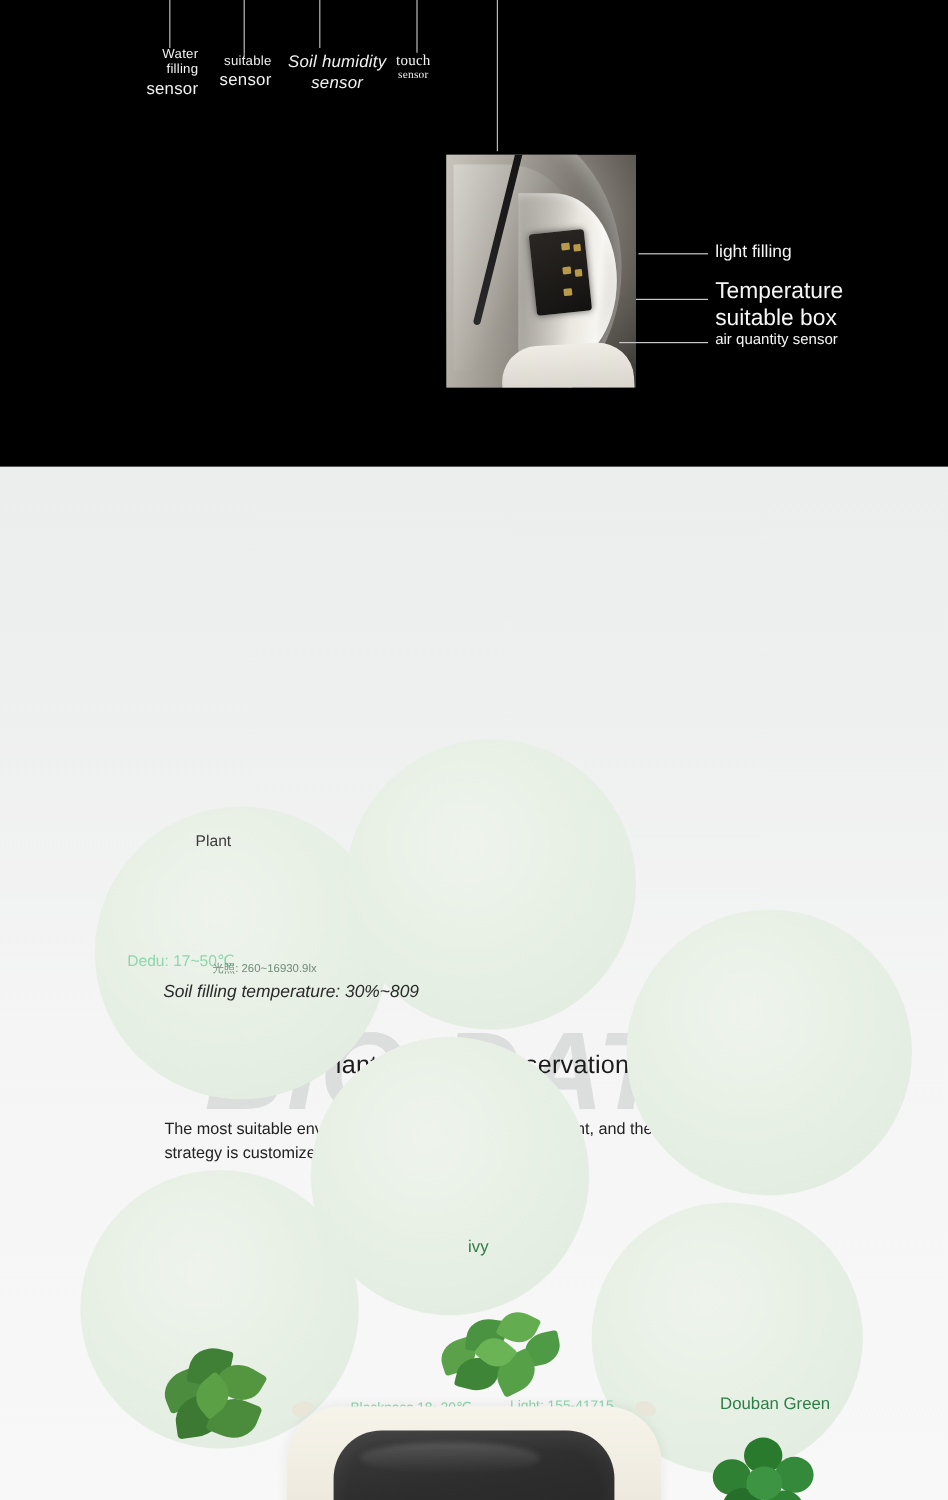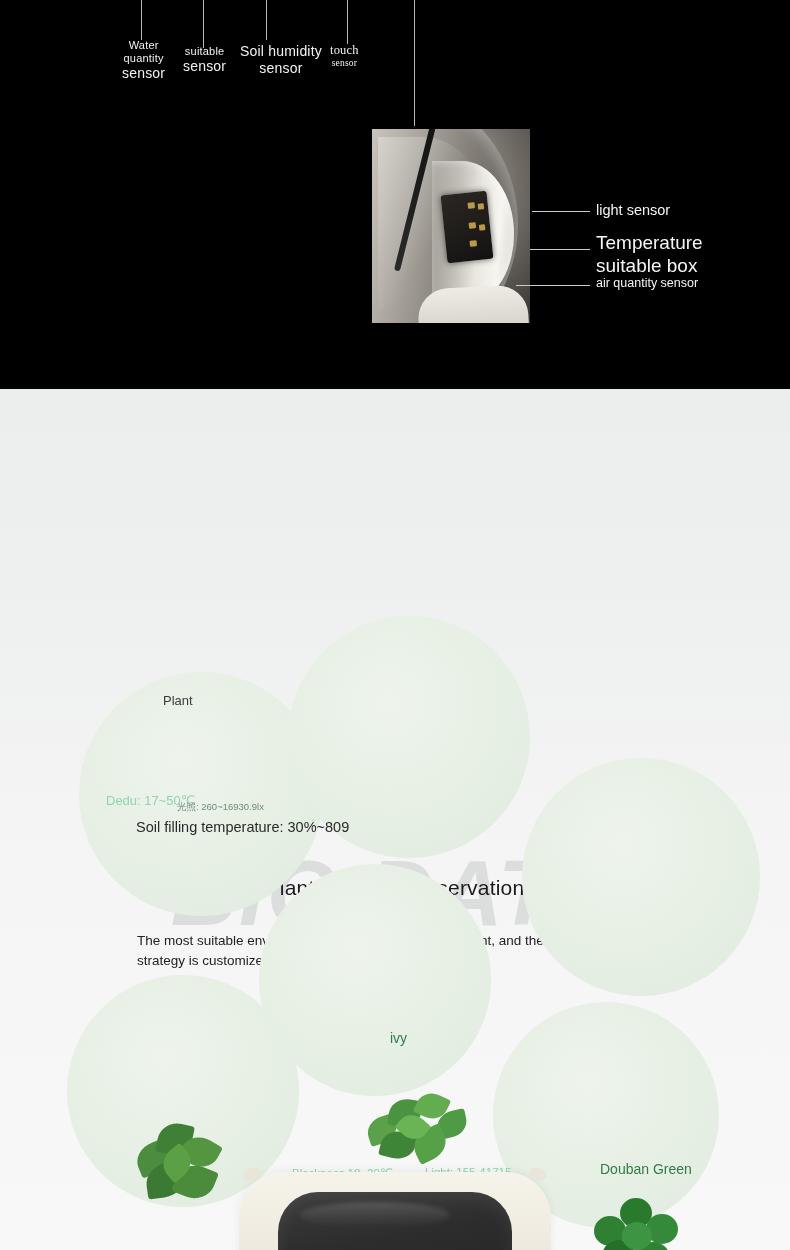--- a/index.html
+++ b/index.html
@@ -13,21 +13,21 @@
   
   .dark-section{
     position:absolute;left:0;top:0;width:790px;height:389px;
     background:#000000;overflow:hidden;
   }
   .lead-line{position:absolute;background:#b9b9b9;width:1px;}
   .sensor-label{
     position:absolute;color:#f2f2f2;text-align:center;line-height:1.18;
     letter-spacing:.2px;white-space:nowrap;
   }
-  .sensor-label .l1{display:block;}
+  .sensor-label .l1{display:block;text-align:right;}
   .sensor-label .l2{display:block;}
 
   
   .photo{
     position:absolute;left:372px;top:129px;width:158px;height:194px;
     overflow:hidden;
     background:
       radial-gradient(ellipse 120% 90% at 18% 30%, #b9b4ac 0%, #8d8880 45%, #5d5953 75%, #3a3733 100%);
   }
   .photo .lid-outer{
@@ -91,21 +91,21 @@
   
   .bubble{
     position:absolute;border-radius:50%;
     background:radial-gradient(circle at 42% 36%,#eef4ec 0%,#e6efe4 58%,#dfeadd 100%);
   }
 
   .p-name{position:absolute;white-space:nowrap;font-size:13px;color:#3c3c3c;}
   .p-name.green{color:#2e7d46;}
   .p-meta{position:absolute;white-space:nowrap;font-size:11px;color:#8ed6ab;}
   .p-meta2{position:absolute;white-space:nowrap;font-size:10.5px;color:#8ed6ab;text-align:center;}
-  .p-soil{position:absolute;font-size:14.5px;color:#2a2a2a;white-space:nowrap;}
+  .p-soil{position:absolute;font-size:14.5px;color:#2a2a2a;white-space:nowrap;font-style:italic;}
   .p-soil.wrap{white-space:normal;width:186px;}
 
   
   .plant{position:absolute;}
   .leaf{position:absolute;border-radius:60% 10% 60% 10%;}
 
   
   .device{
     position:absolute;left:239px;top:1172px;width:312px;height:120px;
     background:linear-gradient(180deg,#f6f3ea 0%,#efebe0 55%,#e6e2d6 100%);
@@ -138,30 +138,30 @@
   <div class="dark-section">
 
     <div class="lead-line" style="left:141px;top:0;height:40px;"></div>
     <div class="lead-line" style="left:203px;top:0;height:48px;"></div>
     <div class="lead-line" style="left:266px;top:0;height:40px;"></div>
     <div class="lead-line" style="left:347px;top:0;height:44px;"></div>
     <div class="lead-line" style="left:414px;top:0;height:126px;"></div>
 
     <div class="sensor-label" style="left:122px;top:39px;font-size:11px;">
       <span class="l1">Water</span>
-      <span class="l1">quantity</span>
+      <span class="l1">filling</span>
       <span class="l2" style="font-size:14px;">sensor</span>
     </div>
 
     <div class="sensor-label" style="left:183px;top:45px;font-size:11px;">
       <span class="l1">suitable</span>
       <span class="l2" style="font-size:14px;">sensor</span>
     </div>
 
-    <div class="sensor-label" style="left:240px;top:43px;font-size:14px;">
+    <div class="sensor-label" style="left:240px;top:43px;font-size:14px;font-style:italic;">
       <span class="l1">Soil humidity</span>
       <span class="l2" style="font-size:14px;">sensor</span>
     </div>
 
     <div class="sensor-label" style="left:330px;top:43px;font-size:12.5px;font-family:Liberation Serif, serif;">
       <span class="l1">touch</span>
       <span class="l2" style="font-size:9.5px;">sensor</span>
     </div>
 
     <div class="photo">
@@ -177,21 +177,21 @@
         <span class="pad" style="left:24px;top:48px;width:7px;height:6px;"></span>
       </div>
       <div class="base"></div>
     </div>
 
     <div class="call-line" style="left:532px;top:211px;width:58px;"></div>
     <div class="call-line" style="left:530px;top:249px;width:60px;"></div>
     <div class="call-line" style="left:516px;top:285px;width:74px;"></div>
 
     <div class="call-text" style="left:596px;top:202px;font-size:14.5px;">
-      <span>light sensor</span>
+      <span>light filling</span>
     </div>
 
     <div class="call-text" style="left:596px;top:232px;font-size:19px;">
       <span style="display:block;">Temperature</span>
       <span style="display:block;">suitable box</span>
     </div>
 
     <div class="call-text" style="left:596px;top:276px;font-size:12.5px;">
       <span>air quantity sensor</span>
     </div>

